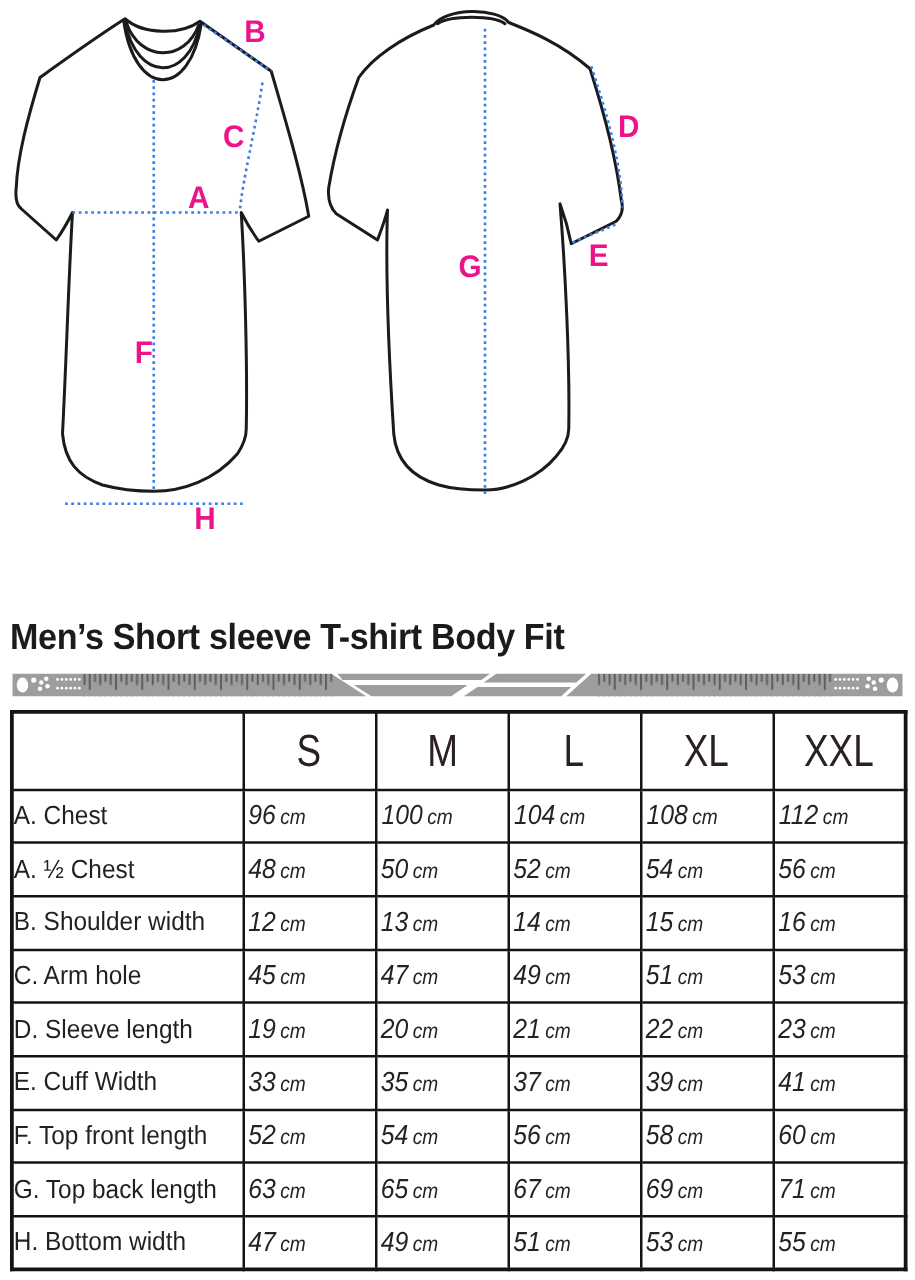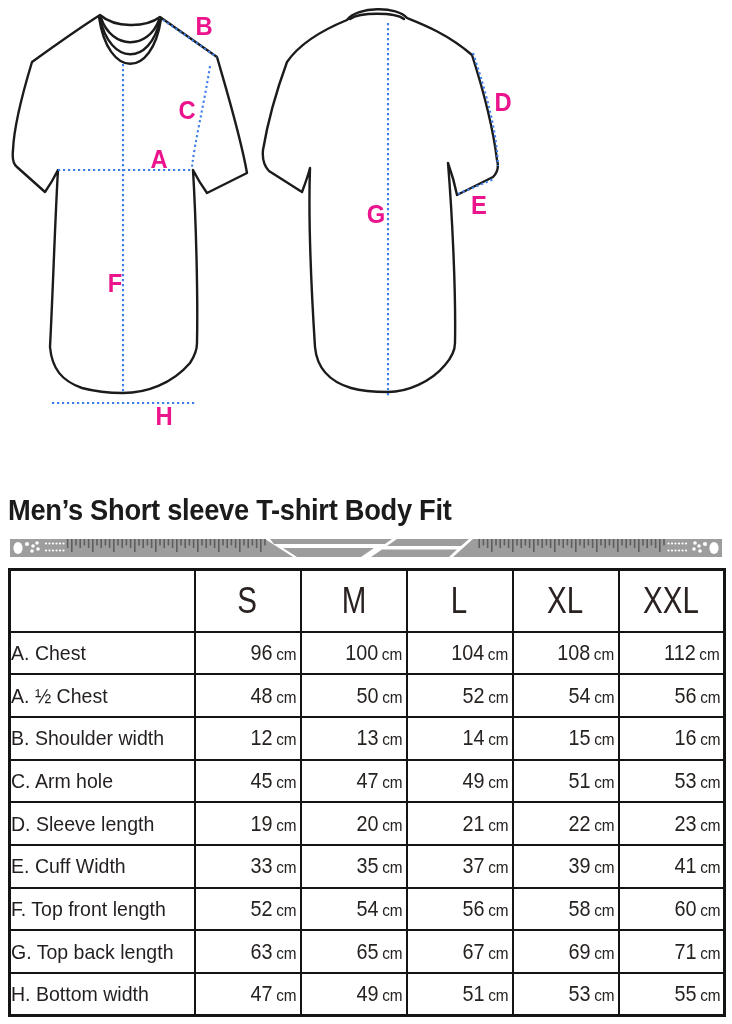--- a/index.html
+++ b/index.html
@@ -35,21 +35,21 @@
   #size-table{border:3px solid #141414;}
   #size-table thead tr{height:62px;}
   #size-table tbody tr{height:42.7px;margin-left:23px;}
   col.c-label{width:185px;}
   col.c-size{width:106px;}
   .hdr{
     display:inline-block;font-size:36px;font-weight:400;color:#2a2220;
     transform:scaleX(0.82);transform-origin:center;line-height:1;
   }
   th{text-align:center;}
-  td.val{text-align:right;}
+  td.val{text-align:left;font-style:italic;}
   td.lbl{padding-left:10px;}
   .lbl-txt{
     display:inline-block;font-size:21px;color:#231f1e;
     transform:scaleX(0.93);transform-origin:left center;white-space:nowrap;line-height:1;
   }
   .cellwrap{display:inline-block;transform:scaleX(0.9);transform-origin:center;white-space:nowrap;line-height:1;}
   .num{font-size:22px;color:#262220;}
   .unit{font-size:17px;color:#262220;margin-left:4px;}
 </style>
 </head>

